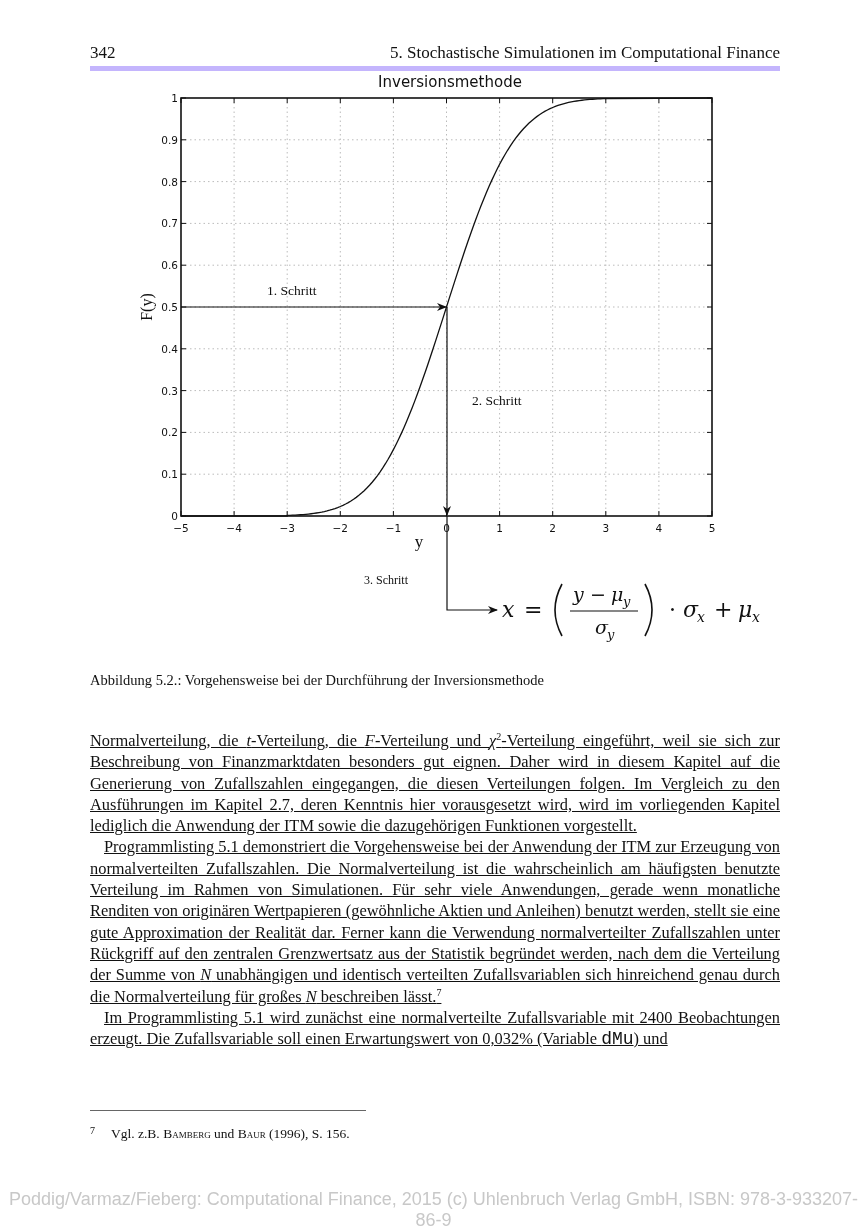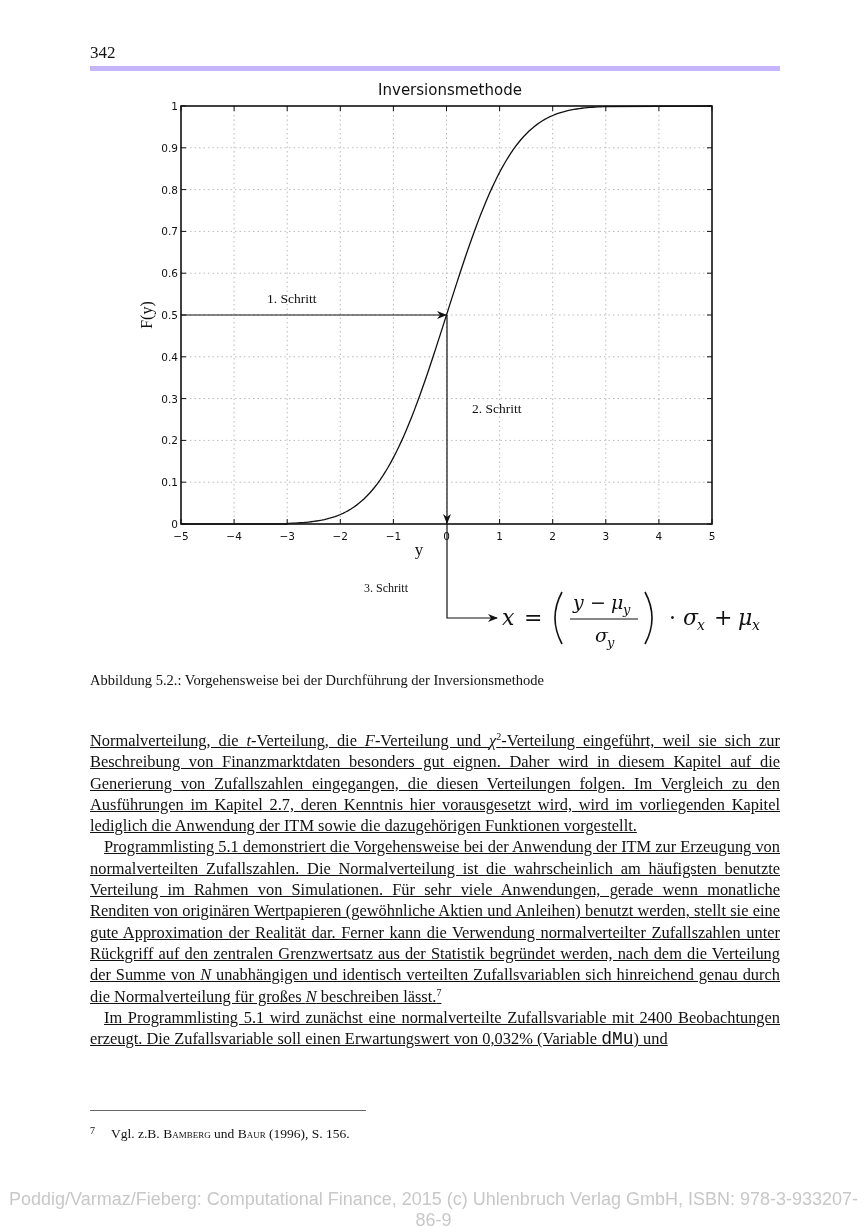--- a/index.html
+++ b/index.html
@@ -2,21 +2,21 @@
 <html><head>
   <meta charset="utf-8">
   <style>
     html, body { margin: 0; padding: 0; background: #ffffff; }
     body { width: 867px; height: 1227px; position: relative; overflow: hidden;
            font-family: "Liberation Serif", "DejaVu Serif", serif; color: #111; }
     .header { position: absolute; left: 90px; top: 40px; width: 690px; height: 26px;
               border-bottom: 5px solid #c4b5fd; font-size: 17px; }
     .header .pageno { position: absolute; left: 0; top: 3px; }
     .header .running { position: absolute; right: 0; top: 3px; }
-    .figure { position: absolute; left: 0; top: 72px; width: 859px; height: 590px; }
+    .figure { position: absolute; left: 0; top: 64px; width: 859px; height: 590px; }
     .figure svg { position: absolute; left: 0; top: 0; }
     .caption { position: absolute; left: 90px; top: 672px; font-size: 14.5px; }
     .body-text { position: absolute; left: 90px; top: 730px; width: 690px;
                  font-size: 16.4px; line-height: 21.3px; text-align: justify; hyphens: manual; text-decoration: underline; }
     .body-text p { margin: 0; }
     .body-text p.indent { text-indent: 14px; }
     .body-text .mono { font-family: "Liberation Mono", "DejaVu Sans Mono", monospace; font-size: 18px; }
     .body-text sup { font-size: 10px; line-height: 0; vertical-align: 6px; }
     .fn-rule { position: absolute; left: 90px; top: 1110px; width: 276px; height: 1px; background: #666; }
     .footnote { position: absolute; left: 90px; top: 1125px; font-size: 13.5px; }
@@ -28,20 +28,21 @@
     .ax-title { font-family: "DejaVu Sans", sans-serif; font-size: 15px; fill: #111; }
     .serif-lbl { font-family: "Liberation Serif", serif; fill: #111; }
     .math { font-family: "DejaVu Serif", serif; font-style: italic; fill: #111; }
     .math-up { font-family: "DejaVu Serif", serif; fill: #111; }
   </style>
 </head>
 <body>
 
 <div class="header">
   <span class="pageno">342</span>
+  <span class="running">5.  Stochastische Simulationen im Computational Finance</span>
 </div>
 
 <div class="figure">
   <svg id="chart" width="867" height="590" viewBox="0 80 867 590">
     <defs>
       <marker id="arrowhead" markerWidth="10" markerHeight="8" refX="9" refY="4" orient="auto" markerUnits="userSpaceOnUse">
         <path d="M0,0 L10,4 L0,8 L3,4 Z" fill="#111"></path>
       </marker>
     </defs>
     <text class="ax-title" x="450" y="103" text-anchor="middle">Inversionsmethode</text>

